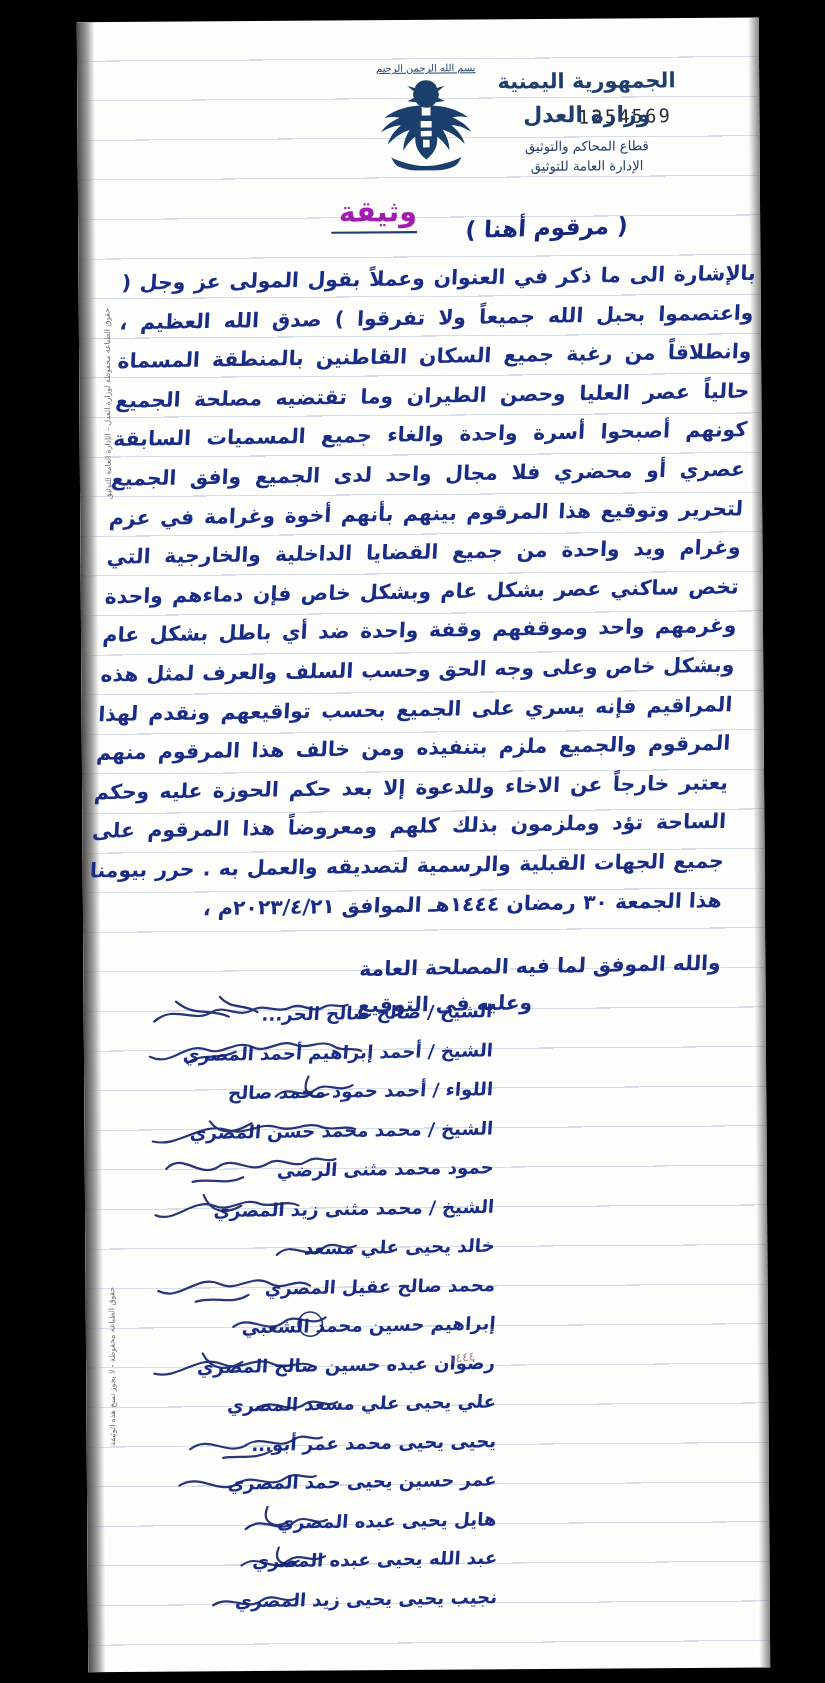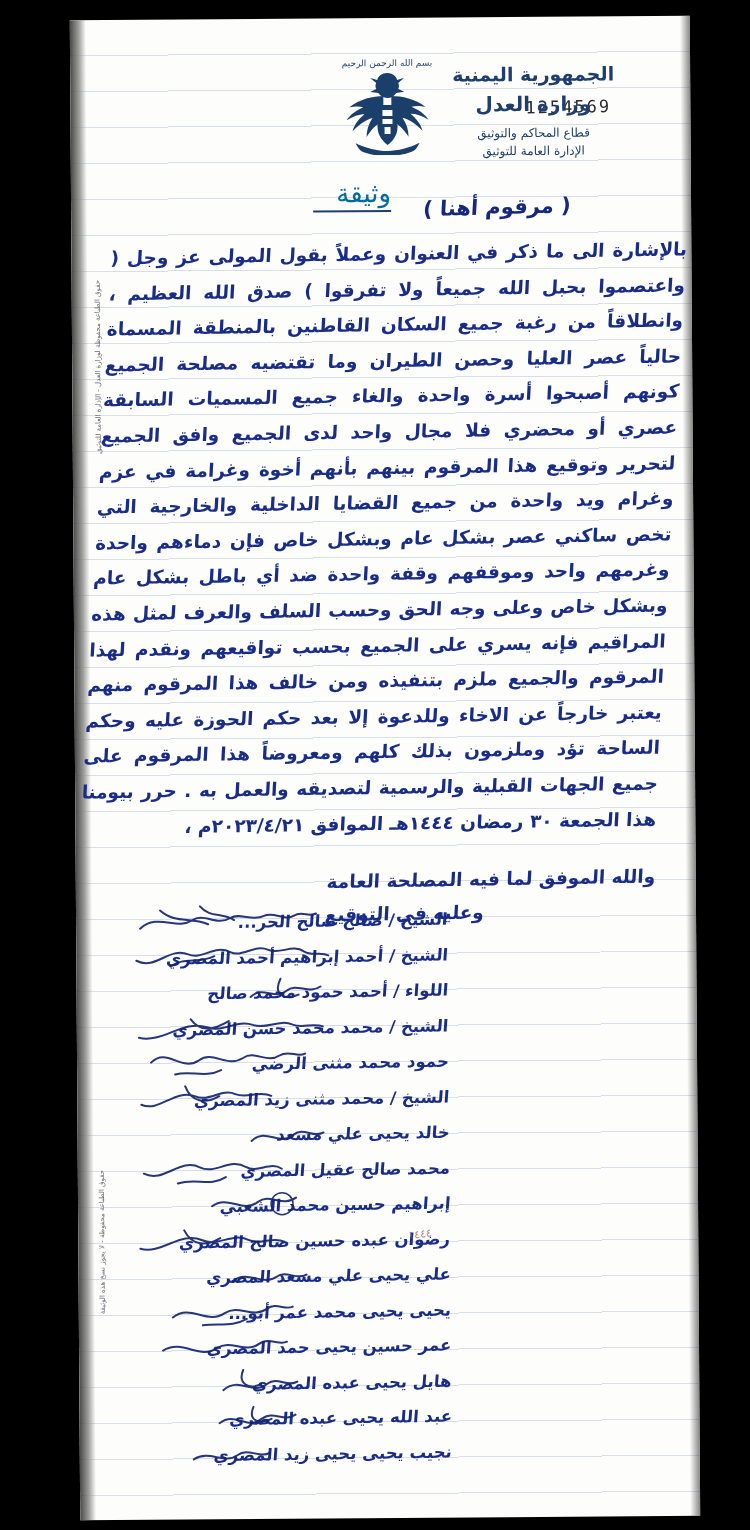--- a/index.html
+++ b/index.html
@@ -91,20 +91,21 @@
     width: 110px;
     text-align: center;
     color: #1b3f6b;
   }
   .emblem svg { display: block; margin: 0 auto; }
   .basmala {
     font-size: 9px;
     color: #26456e;
     margin-bottom: 1px;
     white-space: nowrap;
+    text-decoration: underline;
   }
   .ministry {
     position: absolute;
     top: 24px;
     right: 32px;
     width: 250px;
     text-align: center;
     color: #1f3e6d;
     direction: rtl;
   }
@@ -122,24 +123,24 @@
   .ministry .l3 {
     font-size: 12px;
     margin-bottom: 4px;
   }
   .ministry .l4 {
     font-size: 12px;
   }
   .doc-type {
     position: absolute;
     top: 138px;
-    left: 242px;
+    left: 230px;
     font-size: 26px;
-    font-weight: normal;
-    color: #0369a1;
+    font-weight: bold;
+    color: #a21caf;
   }
   .doc-type .underline {
     display: block;
     height: 2px;
     background: #1d3f6e;
     width: 78px;
     margin: 2px auto 0 auto;
   }
   
   .hand {

